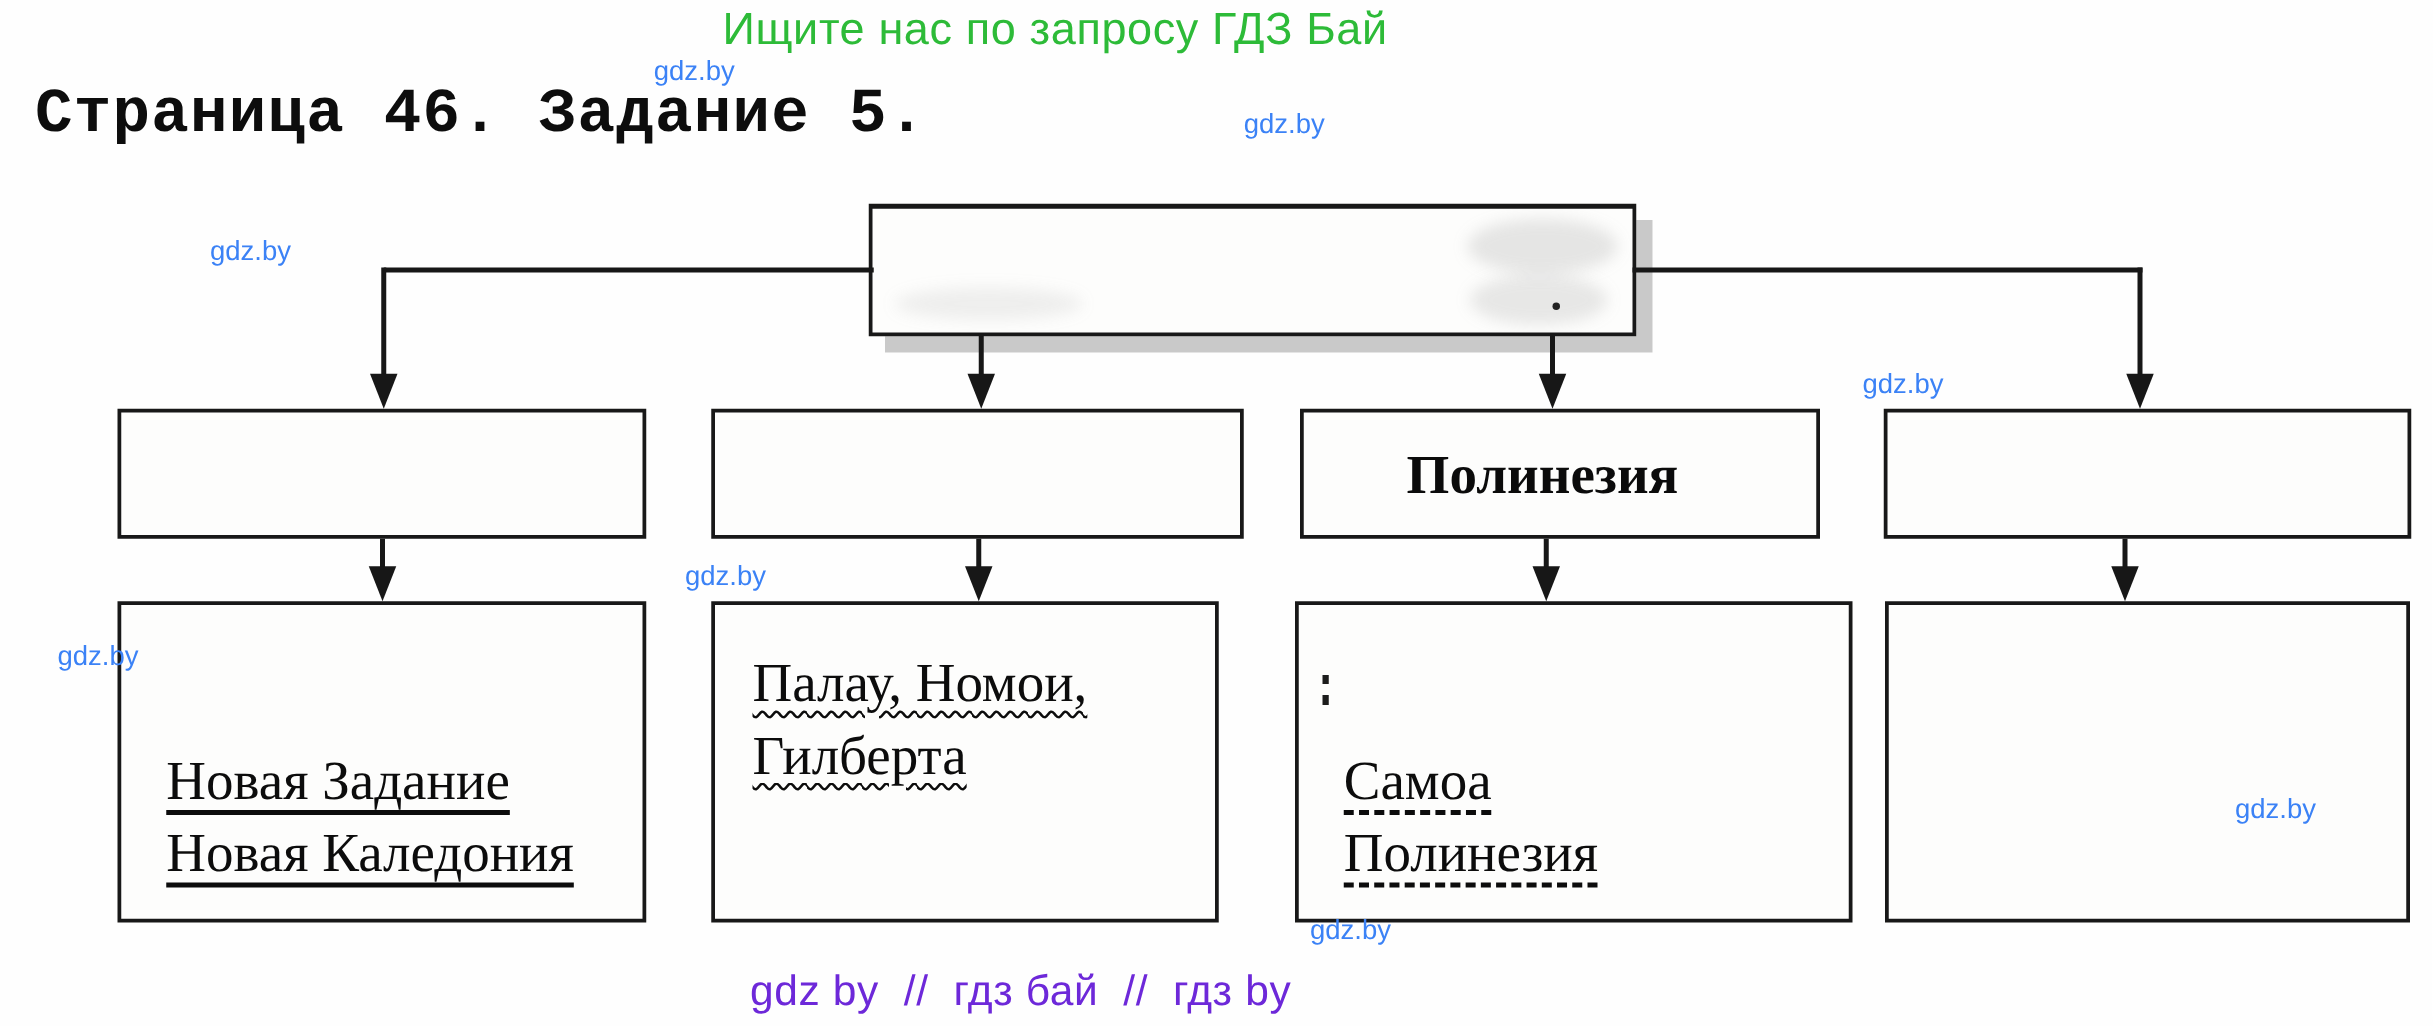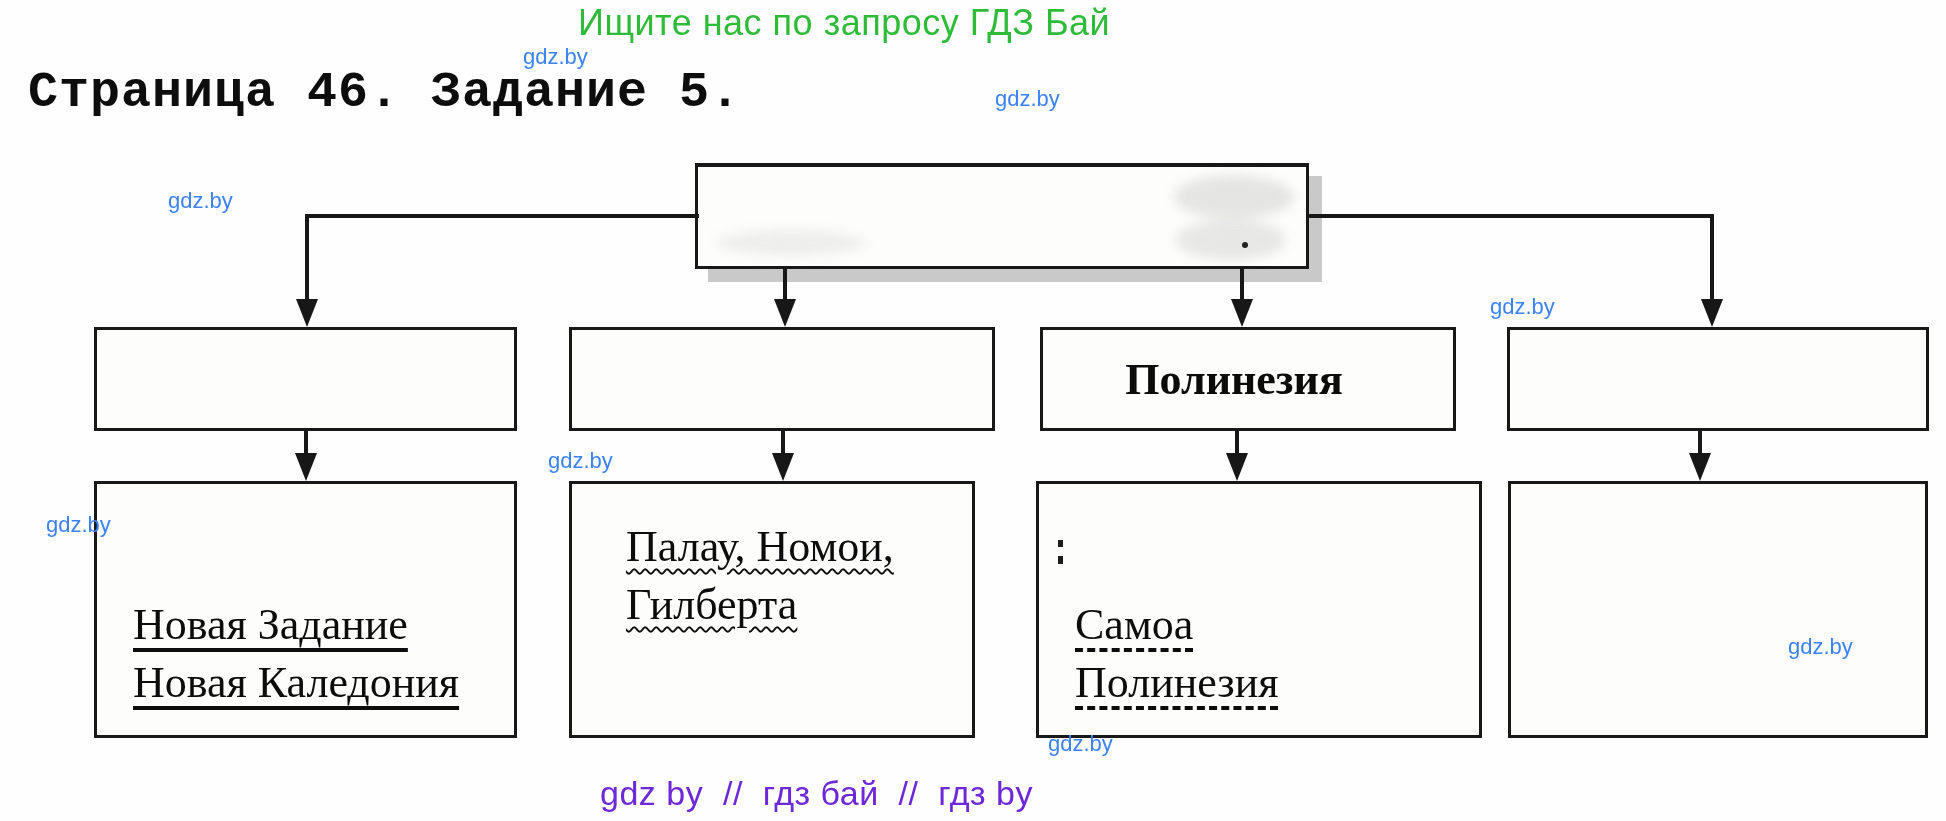--- a/index.html
+++ b/index.html
@@ -53,21 +53,21 @@
   .answer{top:481px;height:257px;}
   .a1{left:94px;width:423px;padding:112px 0 0 36px;}
   .a2{left:569px;width:406px;padding:34px 0 0 30px;}
   .a3{left:1036px;width:446px;padding:112px 0 0 36px;}
   .a4{left:1508px;width:420px;}
   .answer-line{
     display:table;font-family:"Liberation Serif","DejaVu Serif",serif;
     font-size:44px;line-height:58px;color:#0c0c0c;white-space:pre;
   }
   .u-solid .answer-line{text-decoration:underline;text-decoration-thickness:4px;text-underline-offset:9px;}
-  .u-wavy .answer-line{text-decoration:underline wavy;text-decoration-thickness:1.5px;text-underline-offset:7px;margin-left:24px;}
+  .u-wavy .answer-line{text-decoration:underline wavy;text-decoration-thickness:1.5px;text-underline-offset:7px;}
   .u-dashed .answer-line{text-decoration:underline dashed;text-decoration-thickness:3.5px;text-underline-offset:9px;}
   .artifact{position:absolute;left:1058px;top:540px;width:5px;height:24px;
     background:linear-gradient(#1c1c1c 0 7px,transparent 7px 16px,#1c1c1c 16px 24px);}
   
   .line{position:absolute;background:#171717;z-index:2;}
   .head{
     position:absolute;width:0;height:0;z-index:2;
     border-left:11px solid transparent;border-right:11px solid transparent;
     border-top:28px solid #171717;
   }

